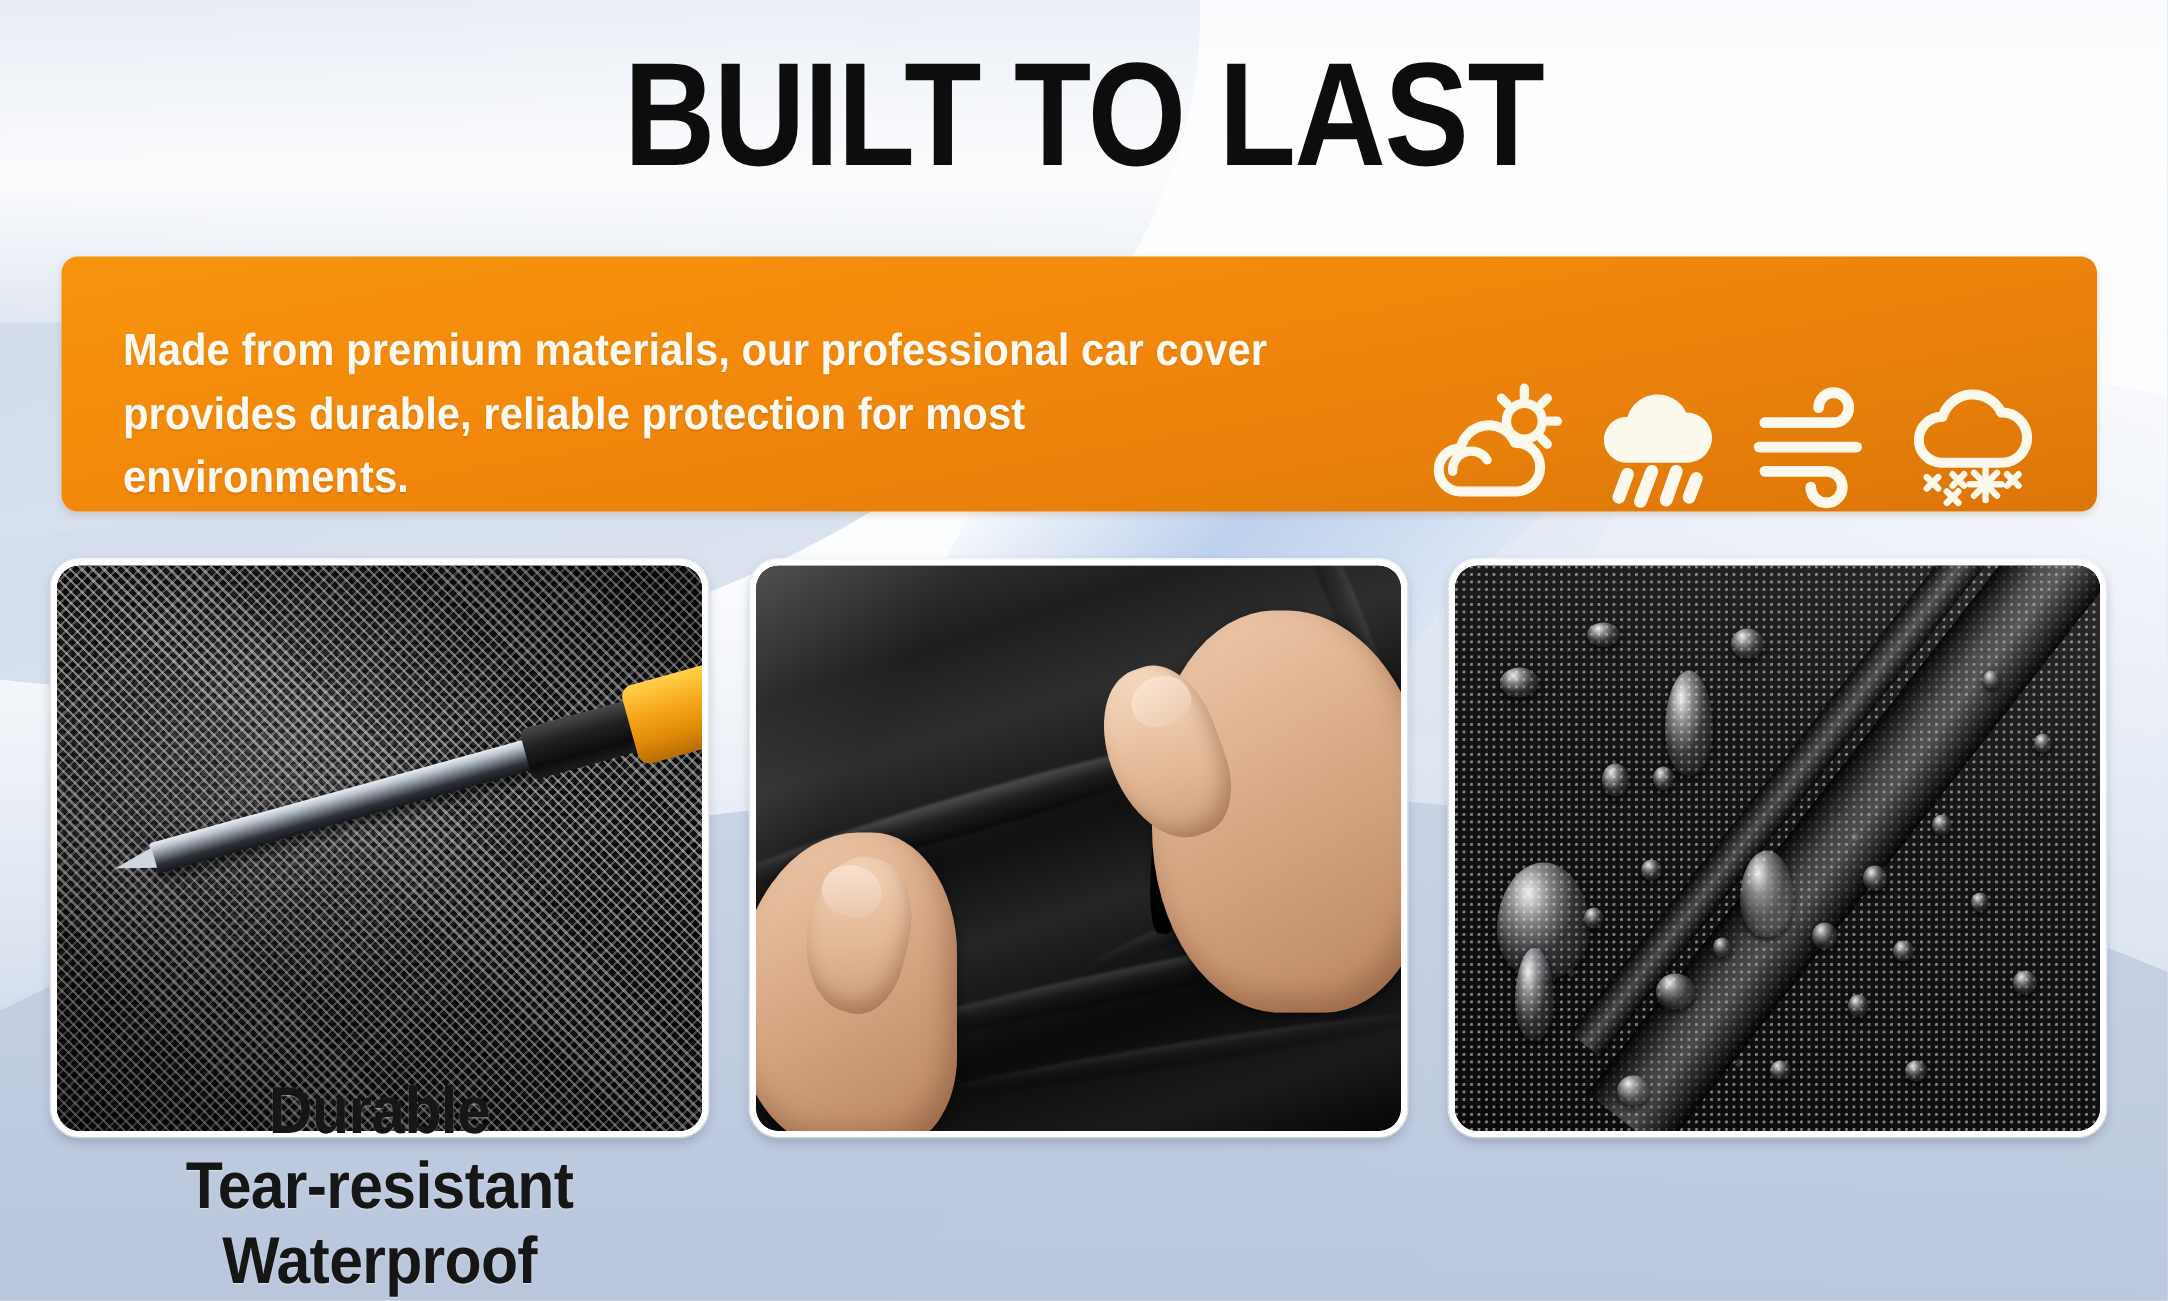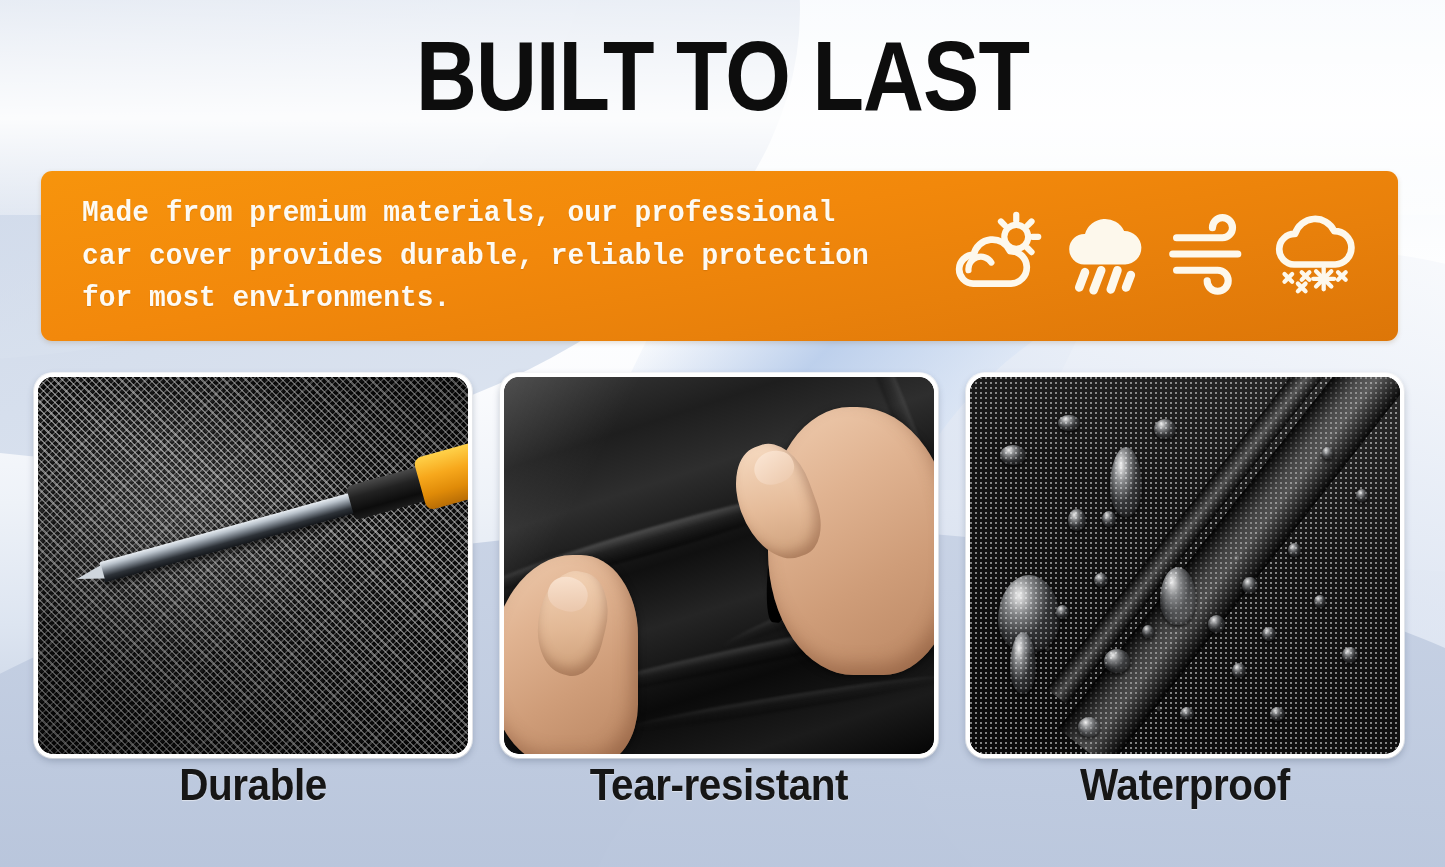--- a/index.html
+++ b/index.html
@@ -74,23 +74,22 @@
     transform:scaleX(.86);
     font-family:"Liberation Sans", sans-serif;
   }
 
   
   .banner {
     position:absolute;
     left:41px; top:171px; width:1357px; height:170px;
     border-radius:11px;
     background:linear-gradient(170deg,#f7940c 0%, #f2880b 42%, #e8800b 70%, #dd7608 100%);
-    display:flex; align-items:center;
+    display:flex; align-items:flex-end;
     box-shadow:0 2px 5px rgba(120,80,20,.18);
-    font-family:Liberation Mono, monospace;
   }
   .banner-text {
     flex:0 0 auto;
     padding-left:44px;
     width:900px;
     color:#fdfaf3;
     font-size:30px;
     line-height:1.42;
     font-weight:bold;
     transform:scaleX(.93);
@@ -268,22 +267,22 @@
   .mist {
     position:absolute; inset:0;
     background-image:
       radial-gradient(circle at 18% 72%, rgba(255,255,255,.14) 0 2px, rgba(0,0,0,0) 3px),
       radial-gradient(circle at 62% 48%, rgba(255,255,255,.12) 0 2px, rgba(0,0,0,0) 3px),
       radial-gradient(circle at 44% 88%, rgba(255,255,255,.12) 0 2px, rgba(0,0,0,0) 3px);
   }
 
   
   .captions {
-    position:absolute; left:34px; top:760px; width:1370px;
-    display:flex; justify-content:space-between;
+    position:absolute; left:34px; top:716px; width:1370px;
+    display:flex; justify-content:space-between;flex-direction:column;
   }
   .caption {
     width:438px; text-align:center;
     font-size:44px; font-weight:bold; color:#161616;
     letter-spacing:-.5px;
     transform:scaleX(.92);
     text-shadow:0 1px 1px rgba(255,255,255,.5);
   }
 </style>
 </head>

